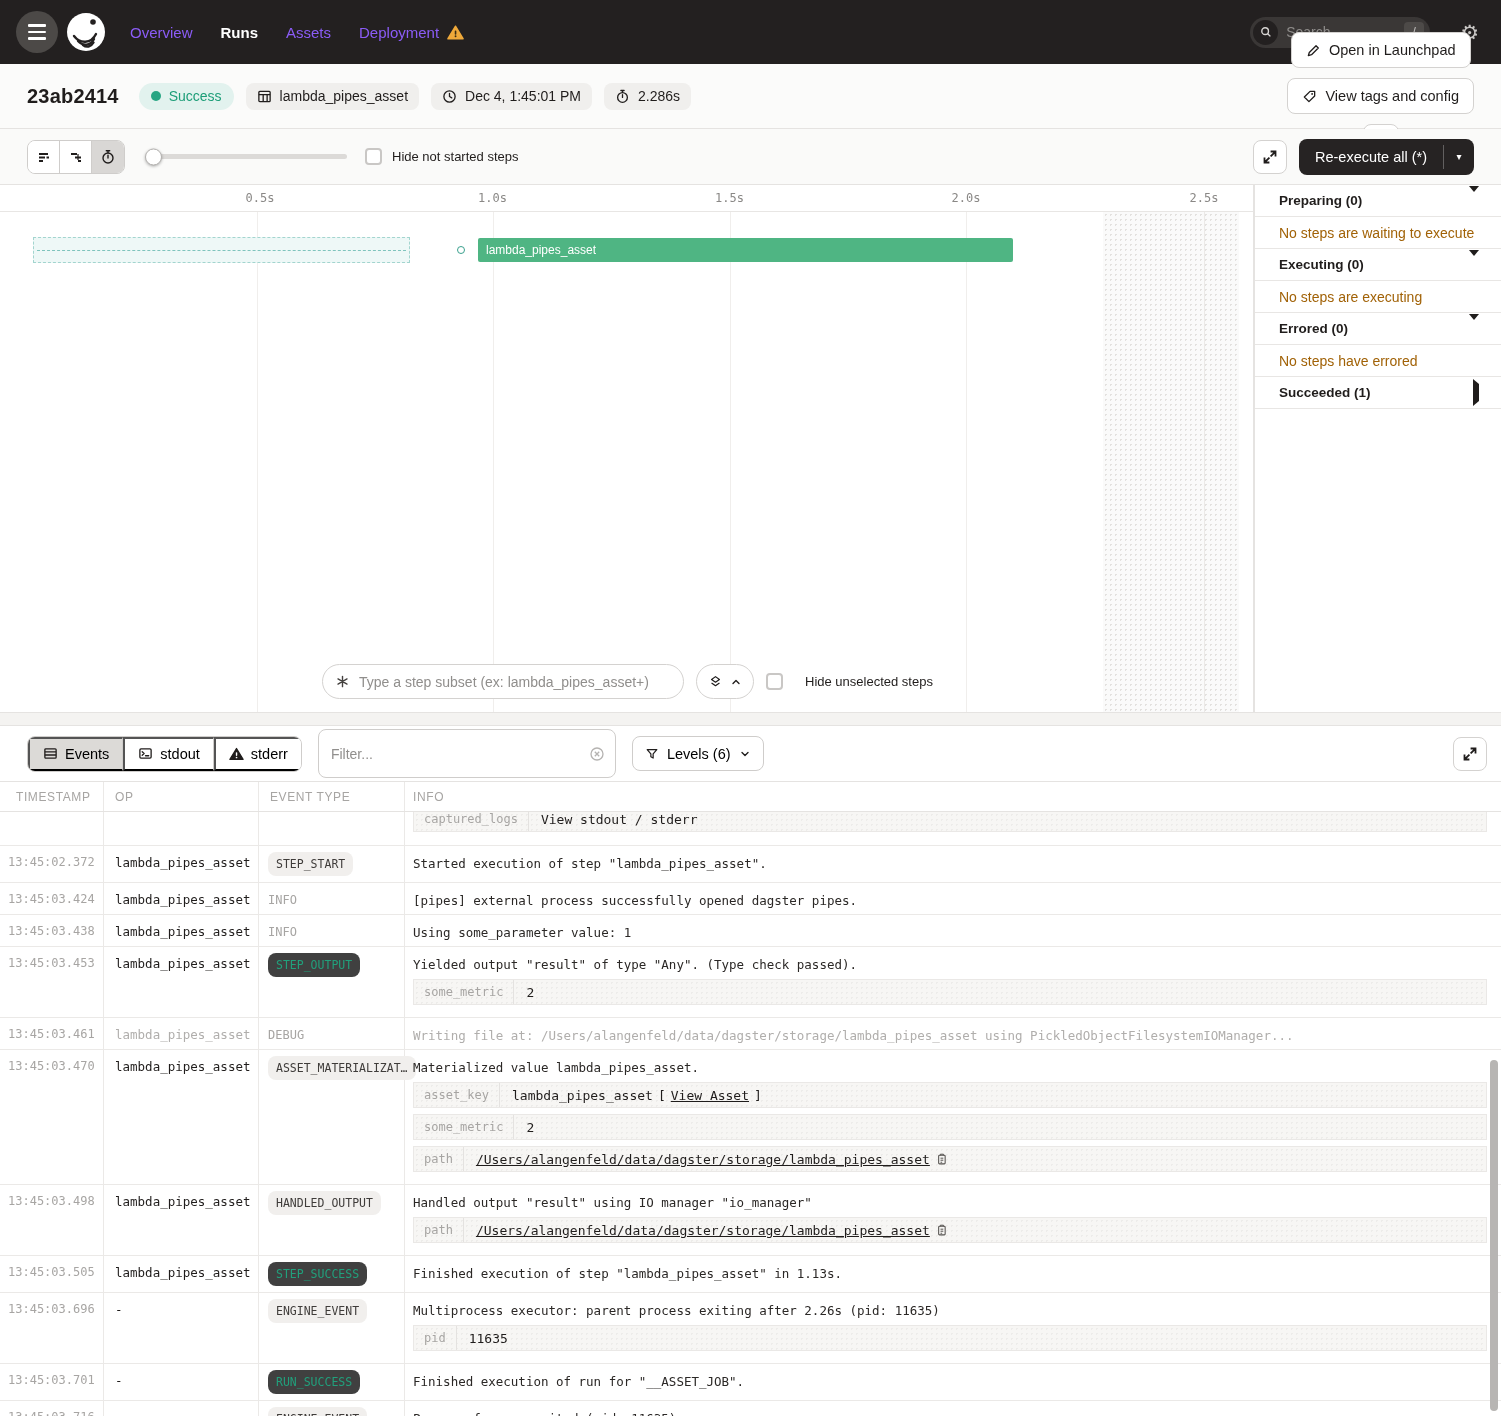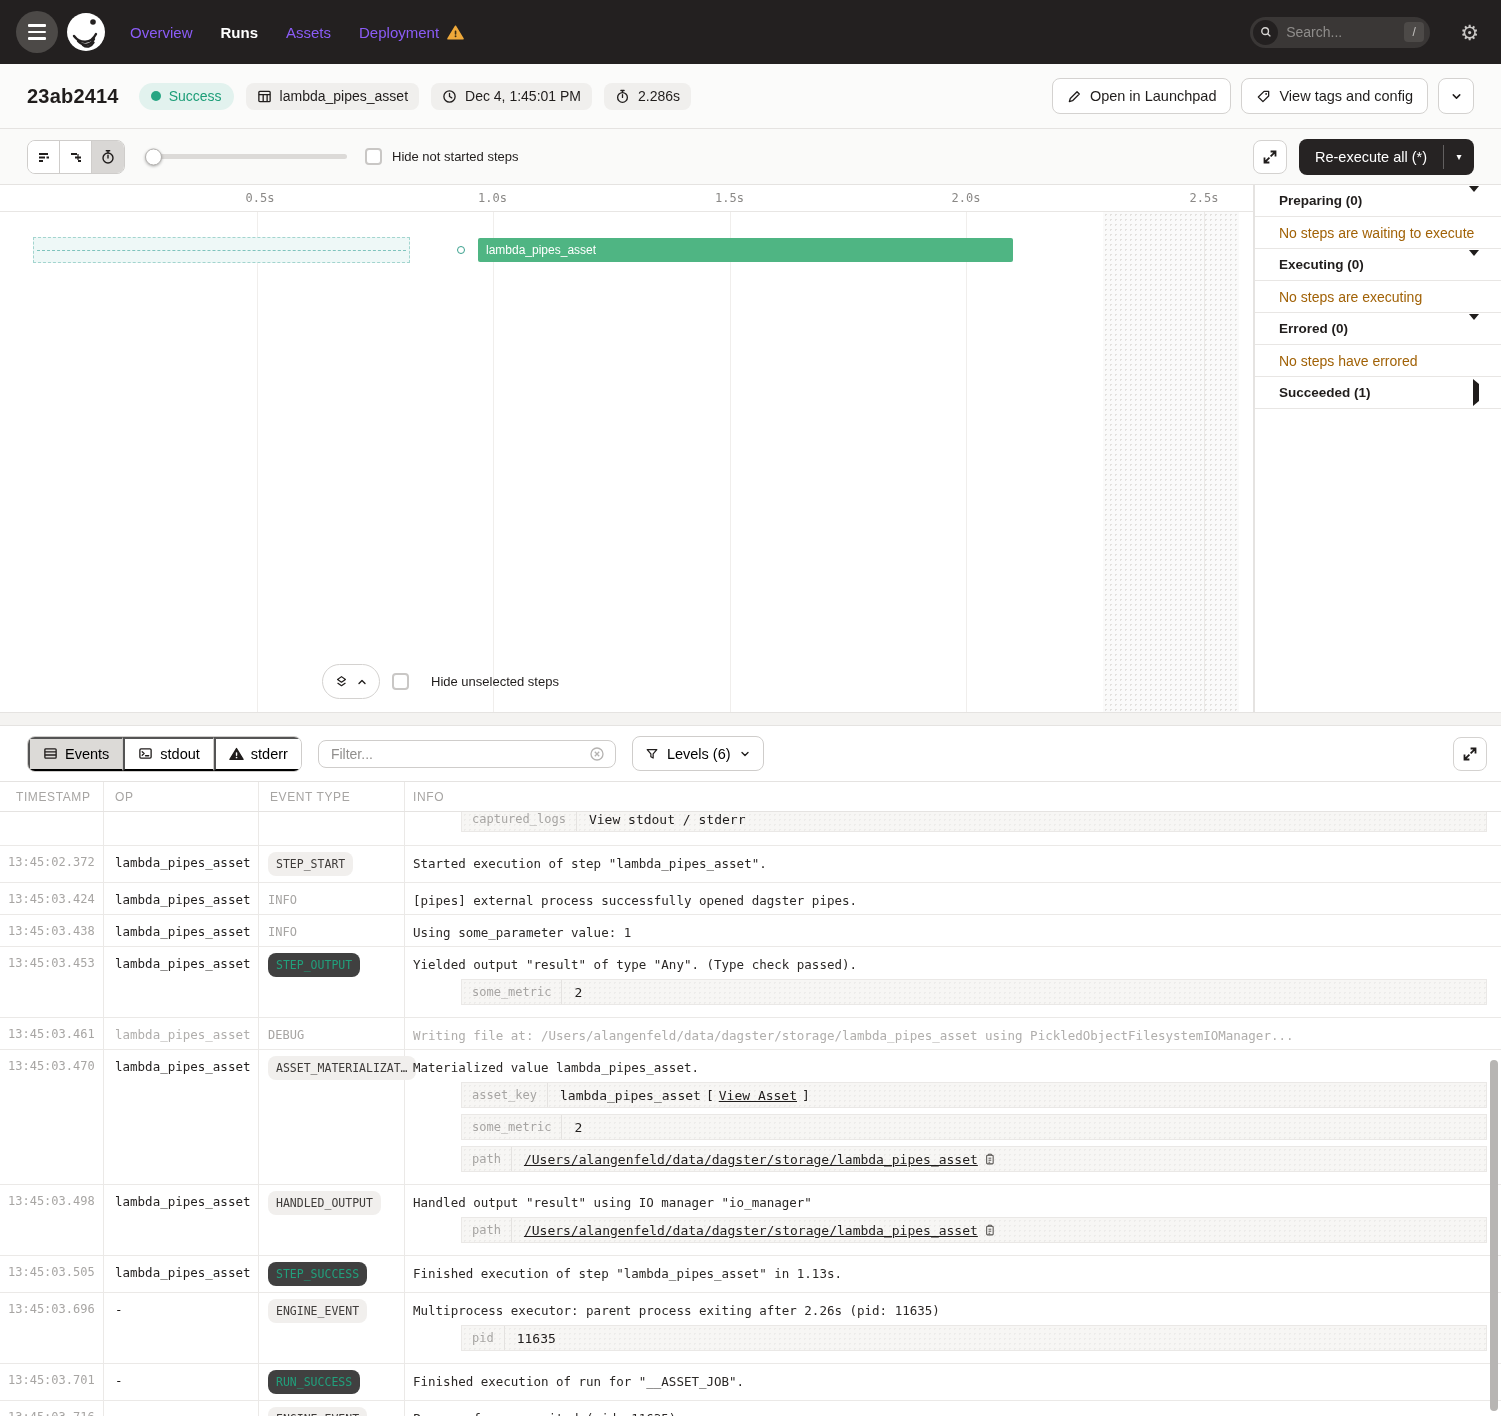--- a/index.html
+++ b/index.html
@@ -34,21 +34,21 @@
   
   .run-header { position:absolute; top:64px; left:0; right:0; height:65px; background:#fbfbfa;
     border-bottom:1px solid #e5e3e1; display:flex; align-items:center; padding:0 27px; }
   .run-id { font-size:20px; font-weight:700; letter-spacing:0.2px; margin-right:20px; }
   .pill-row { display:flex; align-items:center; gap:12px; }
   .status-pill { display:flex; align-items:center; gap:8px; background:#e2f2ee; border-radius:14px;
     height:27px; padding:0 12px; color:#1d9e78; font-size:14px; font-weight:500; }
   .status-dot { width:10px; height:10px; border-radius:50%; background:#27a583; }
   .gray-tag { display:flex; align-items:center; gap:8px; background:#f0efed; border-radius:8px;
     height:27px; padding:0 11px; font-size:14px; color:#201d1c; }
-  .hdr-actions { margin-left:auto; display:flex; align-items:center; gap:10px; }
+  .hdr-actions { margin-left:auto; display:flex; align-items:center; gap:10px;flex-direction:column; }
   .btn { display:flex; align-items:center; gap:8px; height:36px; padding:0 14px; background:#fff;
     border:1px solid #d4d2d0; border-radius:8px; font-size:14.5px; font-weight:500; color:#201d1c;
     cursor:pointer; font-family:"Liberation Sans",sans-serif; }
   .btn.icon-only { width:36px; padding:0; justify-content:center; }
 
   
   .gantt-toolbar { position:absolute; top:129px; left:0; right:0; height:56px; background:#fafaf9;
     border-bottom:1px solid #e5e3e1; display:flex; align-items:center; padding:0 27px; }
   .vg { display:flex; border:1px solid #cfcdcb; border-radius:8px; overflow:hidden; background:#fff; }
   .vg button { width:32px; height:32px; border:none; background:#fff; border-right:1px solid #cfcdcb;
@@ -111,21 +111,21 @@
   
   .splitbar { position:absolute; top:712px; left:0; right:0; height:14px; background:#f4f3f1;
     border-top:1px solid #e5e3e1; border-bottom:1px solid #e5e3e1; cursor:row-resize; }
   .log-toolbar { position:absolute; top:726px; left:0; right:0; height:56px; background:#fff;
     border-bottom:1px solid #e5e3e1; display:flex; align-items:center; padding:0 14px 0 27px; gap:16px; }
   .tabs { display:flex; border:1px solid #cfcdcb; border-radius:8px; overflow:hidden; background:#fff; }
   .tab { height:34px; padding:0 13px; display:flex; align-items:center; gap:7px; font-size:14.5px;
     font-weight:500; border-right:1px solid #cfcdcb; background:#fff; cursor:pointer; }
   .tab:last-child { border-right:none; }
   .tab.active { background:#dcdad7; }
-  .filter-box { width:298px; height:28px; border:1px solid #cfcdcb; border-radius:8px; background:#fff;
+  .filter-box { width:298px; height:49px; border:1px solid #cfcdcb; border-radius:8px; background:#fff;
     display:flex; align-items:center; padding:0 10px 0 12px; }
   .filter-box input { flex:1; min-width:0; border:none; outline:none; font-size:14px; color:#201d1c;
     font-family:"Liberation Sans",sans-serif; }
   .filter-box input::placeholder { color:#918f8d; }
   .levels-btn { height:35px; border:1px solid #cfcdcb; border-radius:8px; background:#fff; padding:0 12px;
     display:flex; align-items:center; gap:8px; font-size:14.5px; font-weight:500; cursor:pointer;
     font-family:"Liberation Sans",sans-serif; }
   .lt-spacer { flex:1; }
 
   
@@ -146,21 +146,21 @@
   .badge.gray { background:#f1efed; color:#3f3c3a; }
   .badge.green { background:#404040; color:#21a07c; }
   .typetext { display:inline-block; padding-top:4px; font-family:"DejaVu Sans Mono",monospace;
     font-size:12px; color:#a7a5a3; }
   .c-info { padding:10px 14px 6px 9px; font-family:"DejaVu Sans Mono",monospace; font-size:12.5px;
     color:#2b2826; }
   .lrow.dim .c-op, .lrow.dim .c-info { color:#b0aeac; }
   .mwrap { margin:7px 0 4px 0; }
   .mrow { height:26px; display:flex; align-items:stretch; background:#f7f6f4; border:1px solid #eae8e6;
     margin-bottom:6px; background-image:radial-gradient(rgba(0,0,0,0.04) 1px, rgba(0,0,0,0) 1px);
-    background-size:5px 5px;margin-left:48px; }
+    background-size:5px 5px; }
   .mkey { display:flex; align-items:center; padding:0 10px; border-right:1px solid #e4e2e0;
     color:#a7a5a3; font-family:"DejaVu Sans Mono",monospace; font-size:12px; }
   .mval { display:flex; align-items:center; gap:5px; padding:0 12px;
     font-family:"DejaVu Sans Mono",monospace; font-size:13px; color:#201d1c; }
   .mlink { text-decoration:underline; cursor:pointer; }
   .lrow.partial { height:34px; overflow:hidden; }
   .lrow.partial .c-info { padding-top:0; }
   .lrow.partial .mwrap { margin-top:0; }
   .lrow.partial .mrow { margin-top:-6px; }
   .vthumb { position:absolute; right:3px; top:278px; bottom:5px; width:8px; border-radius:4px;
@@ -336,20 +336,28 @@
         <div class="g-line" style="left: 729.5px;"></div>
         <div class="g-line" style="left: 966px;"></div>
         <div class="g-line" style="left: 1204px;"></div>
         <div class="g-hatch"></div>
       <div class="g-wait"></div>
       <div class="g-marker"></div>
       <div class="g-bar">
         <span>lambda_pipes_asset</span>
       </div>
       <div class="g-controls">
+        <div class="step-input">
+          <span>
+            <svg width="15" height="15" viewBox="0 0 16 16">
+                <path d="M8 2.5v11M3.2 5.2l9.6 5.6M12.8 5.2L3.2 10.8" stroke="#44413f" stroke-width="1.5" stroke-linecap="round"></path>
+              </svg>
+          </span>
+          <input type="text" placeholder="Type a step subset (ex: lambda_pipes_asset+)" style="">
+        </div>
         <button class="layers-btn">
           <span>
             <svg width="15" height="15" viewBox="0 0 16 16">
                 <path d="M8 2.8l4.2 3L8 8.8l-4.2-3z" stroke="#201d1c" stroke-width="1.3" fill="none" stroke-linejoin="round"></path>
                 <path d="M3.8 9.5L8 12.5l4.2-3" stroke="#201d1c" stroke-width="1.3" fill="none" stroke-linejoin="round"></path>
               </svg>
           </span>
           <span>
             <svg width="12" height="12" viewBox="0 0 16 16">
                 <path d="M4 10l4-4 4 4" stroke="#201d1c" stroke-width="1.8" fill="none" stroke-linecap="round" stroke-linejoin="round"></path>

